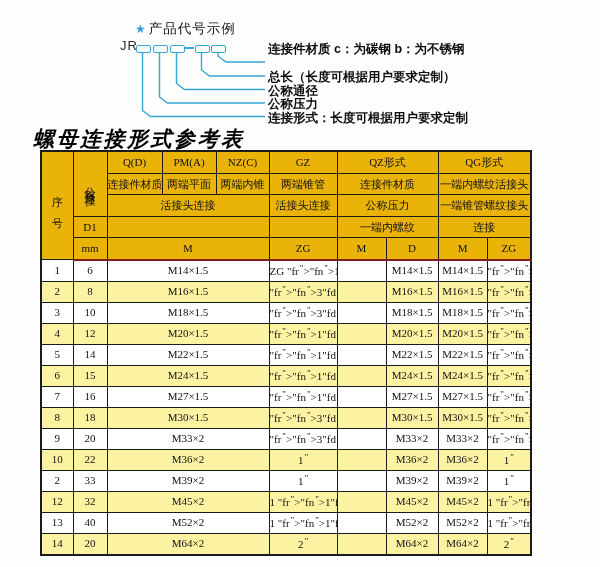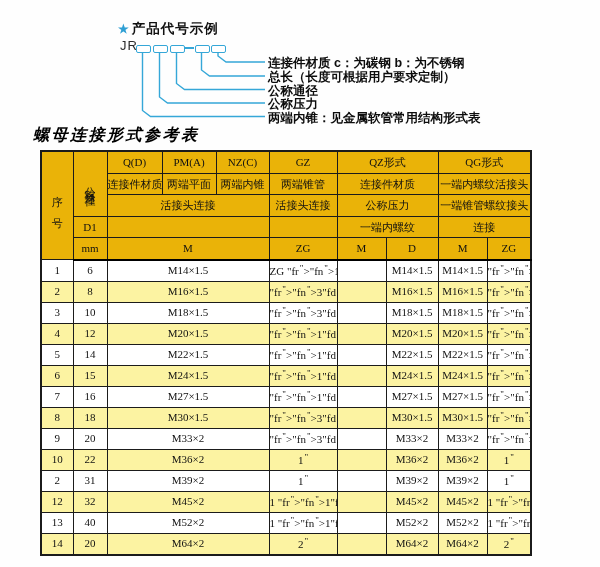--- a/index.html
+++ b/index.html
@@ -3,49 +3,49 @@
 <meta charset="utf-8">
 <style>
   html,body { margin:0; padding:0; }
   body {
     width:600px; height:567px; position:relative; overflow:hidden;
     background:#fefefe; color:#111;
     font-family:"Liberation Sans", sans-serif;
   }
 
   
-  .diagram-heading { position:absolute; left:118px; top:20px; font-size:13.5px; font-weight:bold; letter-spacing:1px; white-space:nowrap; }
+  .diagram-heading { position:absolute; left:135px; top:20px; font-size:13.5px; font-weight:normal; letter-spacing:1px; white-space:nowrap; }
   .star { color:#2e9fd4; margin-right:2px; font-size:12px; }
   .code-prefix { position:absolute; left:120px; top:38px; font-size:13px; font-weight:normal; color:#2b2b2b; letter-spacing:1px; }
   .code-box { position:absolute; top:45px; width:13px; height:6px; border:1.4px solid #35a7d8; border-radius:2px; background:#ffffff; }
   .b1{left:136px} .b2{left:153px} .b3{left:170px} .b4{left:195px} .b5{left:211px}
   .dash-sep { position:absolute; left:184.5px; top:47px; width:9px; height:2.2px; background:#35a7d8; }
   svg.lines { position:absolute; left:0; top:0; pointer-events:none; }
   .dlabel { position:absolute; left:268px; font-size:12.5px; font-weight:bold; white-space:nowrap; color:#0d0d0d; }
-  .l1{top:55px} .l2{top:69px} .l3{top:82.5px} .l4{top:96px} .l5{top:109.5px}
+  .l1{top:41px} .l2{top:69px} .l3{top:82.5px} .l4{top:96px} .l5{top:109.5px}
 
   
   .table-title {
-    position:absolute; left:33px; top:125px; font-size:16px; font-weight:bold; font-style:italic;
+    position:absolute; left:33px; top:125px; font-size:21px; font-weight:bold; font-style:italic;
     font-family:Liberation Sans, sans-serif; letter-spacing:2.5px; color:#000;
   }
 
   
   table.ref {
     position:absolute; left:40px; top:150px; width:490px;
     border-collapse:collapse; table-layout:fixed;
     font-family:"Liberation Serif", serif; font-size:11px;
     border:2px solid #1b1b1b;
   }
   .ref th, .ref td {
     border:1px solid #1b1b1b; padding:0; text-align:center; vertical-align:middle;
     font-weight:normal; line-height:1.1; overflow:hidden; white-space:nowrap;
   }
   .ref thead th { background:#eab308; height:20.5px; font-size:11px; }
-  .ref thead tr:last-child th { border-bottom:2px solid #000000; }
+  .ref thead tr:last-child th { border-bottom:2px solid #7f1d1d; }
   .ref tbody td { height:20px; background:#ffffff; }
   .ref tbody tr:nth-child(even) td { background:#fcf3a2; }
 
   .v { writing-mode:vertical-rl; text-orientation:upright; }
   th.seq-v { letter-spacing:22px; padding-top:6px; }
   th.dn-v  { letter-spacing:3px; }
   .in { font-size:9px; vertical-align:4px; margin-left:1px; }
 </style>
 </head>
 <body>
@@ -66,21 +66,21 @@
   <polyline points="201.5,52 201.5,70 209.5,76 265,76" fill="none" stroke="#35a7d8" stroke-width="1.4"></polyline>
   <polyline points="176.5,52 176.5,83.5 184.5,89.5 265,89.5" fill="none" stroke="#35a7d8" stroke-width="1.4"></polyline>
   <polyline points="159.5,52 159.5,97 167.5,103 265,103" fill="none" stroke="#35a7d8" stroke-width="1.4"></polyline>
   <polyline points="142.5,52 142.5,110.5 150.5,116.5 265,116.5" fill="none" stroke="#35a7d8" stroke-width="1.4"></polyline>
 </svg>
 
 <div class="dlabel l1">连接件材质  c：为碳钢  b：为不锈钢</div>
 <div class="dlabel l2">总长（长度可根据用户要求定制）</div>
 <div class="dlabel l3">公称通径</div>
 <div class="dlabel l4">公称压力</div>
-<div class="dlabel l5">两端内锥：见金属软管常用结构形式表</div>
+<div class="dlabel l5">连接形式：长度可根据用户要求定制</div>
 
 <div class="table-title">螺母连接形式参考表</div>
 
 <table class="ref">
   <colgroup>
     <col style="width:32px">
       <col style="width:34px">
       <col style="width:55px">
       <col style="width:54px">
       <col style="width:53px">
@@ -228,21 +228,21 @@
         <td>22</td>
         <td colspan="3">M36×2</td>
         <td>1<span class="in">"</span></td>
         <td></td>
         <td>M36×2</td>
         <td>M36×2</td>
         <td>1<span class="in">"</span></td>
       </tr>
       <tr>
         <td>2</td>
-        <td>31</td>
+        <td>33</td>
         <td colspan="3">M39×2</td>
         <td>1<span class="in">"</span></td>
         <td></td>
         <td>M39×2</td>
         <td>M39×2</td>
         <td>1<span class="in">"</span></td>
       </tr>
       <tr>
         <td>12</td>
         <td>32</td>

